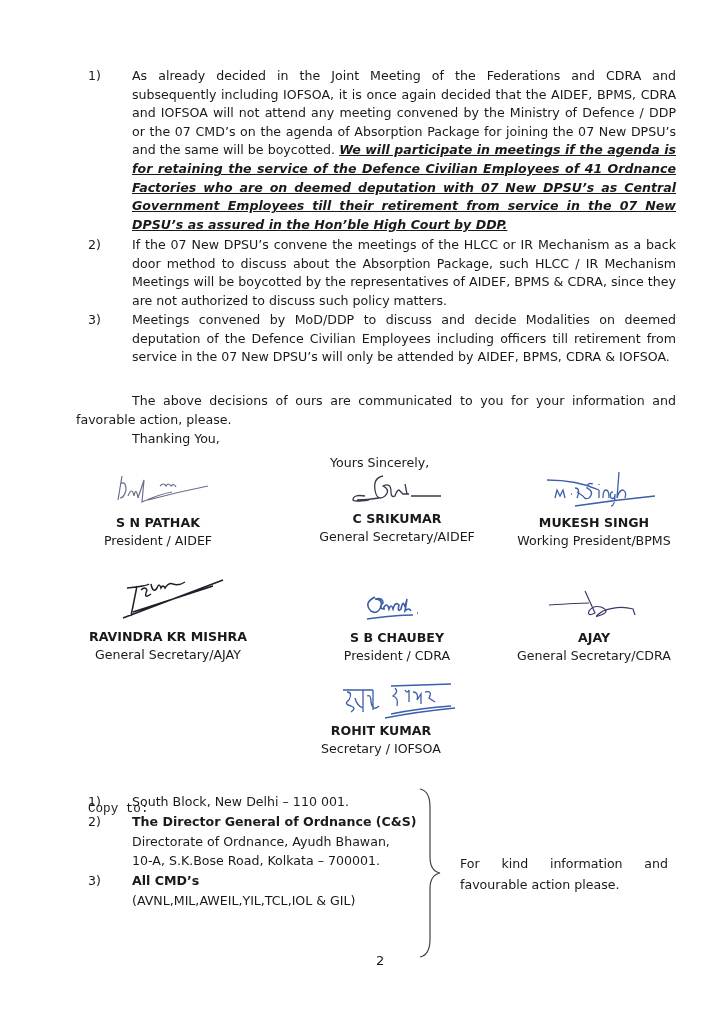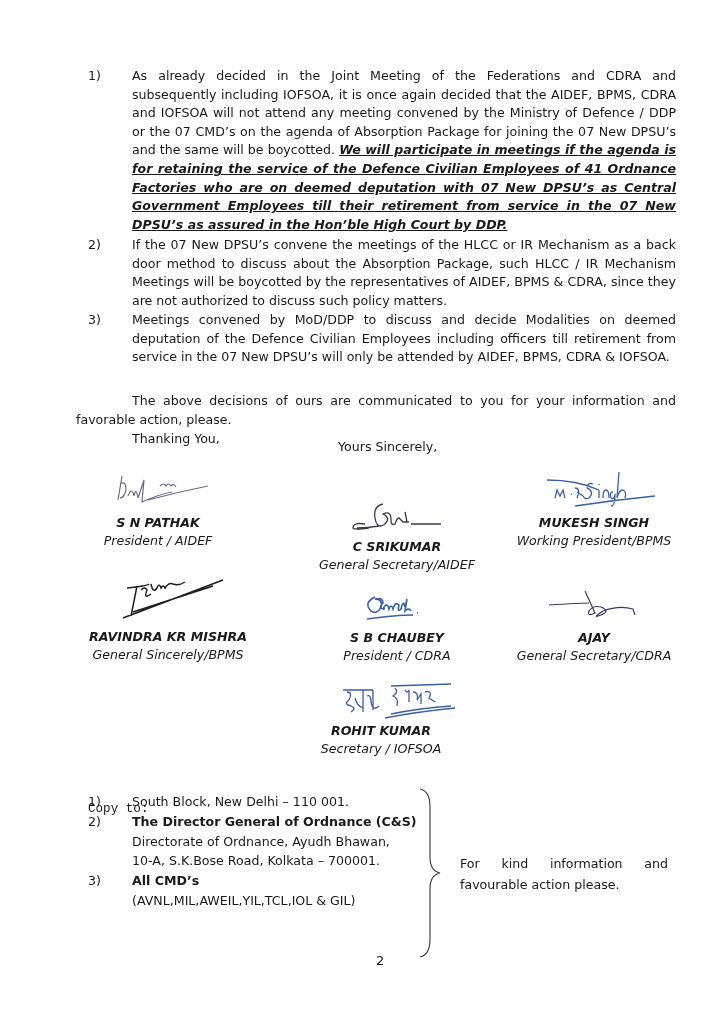--- a/index.html
+++ b/index.html
@@ -7,21 +7,21 @@
          font-family: "DejaVu Sans", sans-serif; color: #1a1a1a; font-size: 12.6px; }
   .page { position: absolute; left: 0; top: 0; width: 726px; height: 1024px; }
 
   .para { position: absolute; left: 88px; width: 588px; line-height: 18.6px; }
   .num { position: absolute; left: 0; top: 0; width: 30px; }
   .ptext { margin-left: 44px; text-align: justify; text-align-last: left; }
   .emph { font-weight: bold; font-style: italic; text-decoration: underline; }
 
   .line { position: absolute; line-height: 18.6px; white-space: nowrap; }
 
-  .sig { position: absolute; text-align: center; width: 200px; font-style: italic; }
+  .sig { position: absolute; text-align: center; width: 200px; }
   .sig svg { display: block; margin: 0 auto; }
   .sig-name { font-weight: bold; font-size: 12.6px; line-height: 18px; }
   .sig-title { font-size: 12.6px; line-height: 18px; }
 
   .copy { position: absolute; left: 88px; width: 340px; }
   .copy .item { position: relative; line-height: 19.8px; }
   .copy .item-num { position: absolute; left: 0; top: 0; }
   .copy .item-body { margin-left: 44px; }
   .copy .bold { font-weight: bold; }
 
@@ -48,52 +48,52 @@
   </div>
 
   <div class="para" style="top:311px;">
     <span class="num">3)</span>
     <div class="ptext">Meetings convened by MoD/DDP to discuss and decide Modalities on deemed deputation of the Defence Civilian Employees including officers till retirement from service in the 07 New DPSU’s will only be attended by AIDEF, BPMS, CDRA &amp; IOFSOA.</div>
   </div>
 
   <div class="line" style="left:132px; top:392px; width:544px; text-align:justify; text-align-last:justify;">The above decisions of ours are communicated to you for your information and</div>
   <div class="line" style="left:76px; top:411px;">favorable action, please.</div>
   <div class="line" style="left:132px; top:430px;">Thanking You,</div>
-  <div class="line" style="left:330px; top:438px;margin-left:8px;">Yours Sincerely,</div>
+  <div class="line" style="left:330px; top:454px;">Yours Sincerely,</div>
 
   <div class="sig" style="left:58px; top:470px;">
     <svg width="120" height="44" viewBox="0 0 120 44">
       <path d="M20 30 L24 6 M22 14 q6 -4 6 6 q-2 8 -6 8 M30 26 q4 -10 6 0 q2 -10 4 2 l6 -18 l-2 22 q18 -8 30 -10 M62 16 q4 -4 6 0 q2 -4 5 0 q3 -3 5 1 M50 30 q30 -8 60 -14" stroke="#6b6f8a" stroke-width="1.2" fill="none"></path>
     </svg>
     <div class="sig-name">S N PATHAK</div>
     <div class="sig-title">President / AIDEF</div>
   </div>
 
-  <div class="sig" style="left:297px; top:494px;">
+  <div class="sig" style="left:297px; top:466px;">
     <svg width="140" height="44" viewBox="0 0 140 44">
       <path d="M38 30 q-12 -2 -12 4 q0 2 16 0 M30 34 q10 0 22 -2 M56 10 q-10 2 -8 14 q2 12 10 6 q6 -6 -2 -10 q8 -4 8 6 q0 6 4 4 q2 -6 4 -6 q2 2 4 4 l6 0 M78 18 l2 10 M84 30 l30 0" stroke="#3a3a4a" stroke-width="1.3" fill="none"></path>
     </svg>
     <div class="sig-name">C SRIKUMAR</div>
     <div class="sig-title">General Secretary/AIDEF</div>
   </div>
 
   <div class="sig" style="left:494px; top:462px;">
     <svg width="150" height="52" viewBox="0 0 150 52">
       <path d="M28 18 q30 0 52 10 M36 36 l2 -8 l3 6 l3 -6 l2 8 M52 32 l1 0 M56 26 q6 0 2 10 M58 30 l6 4 M74 22 q-6 -2 -6 4 q8 4 2 10 q-4 2 -6 -2 M80 28 l0 8 M80 22 l0 1 M84 36 q0 -8 3 -8 q3 0 3 8 M94 30 q-4 0 -2 6 q4 2 4 -4 q0 12 -4 12 M100 10 l-2 26 q2 -8 6 -8 q4 2 2 8 M56 44 q40 -6 80 -10" stroke="#3b5fa8" stroke-width="1.3" fill="none"></path>
     </svg>
     <div class="sig-name">MUKESH SINGH</div>
     <div class="sig-title">Working President/BPMS</div>
   </div>
 
   <div class="sig" style="left:68px; top:568px;">
     <svg width="150" height="60" viewBox="0 0 150 60">
       <path d="M34 20 q20 -2 22 -4 M44 18 l-6 30 M48 22 q4 -4 6 0 q-4 10 4 4 M58 16 q2 10 6 4 q2 -6 4 0 q2 -4 4 0 q4 -6 8 -4 q6 2 12 -2 M30 50 l100 -38 M40 44 l80 -26" stroke="#1f1f2a" stroke-width="1.5" fill="none"></path>
     </svg>
     <div class="sig-name">RAVINDRA KR MISHRA</div>
-    <div class="sig-title">General Sincerely/BPMS</div>
+    <div class="sig-title">General Secretary/AJAY</div>
   </div>
 
   <div class="sig" style="left:297px; top:585px;">
     <svg width="140" height="44" viewBox="0 0 140 44">
       <path d="M48 12 q-12 6 -4 14 q6 4 10 -4 q2 -8 -6 -8 q8 -2 8 4 q-6 6 2 6 M56 24 q4 -8 6 0 q2 -6 4 0 q2 -8 6 -4 q-2 8 2 4 q2 -10 4 -2 l2 -8 l-2 12 q4 -4 6 0 M90 28 l1 0 M40 34 q30 -4 46 -4" stroke="#3b5fa8" stroke-width="1.6" fill="none"></path>
     </svg>
     <div class="sig-name">S B CHAUBEY</div>
     <div class="sig-title">President / CDRA</div>
   </div>
 

